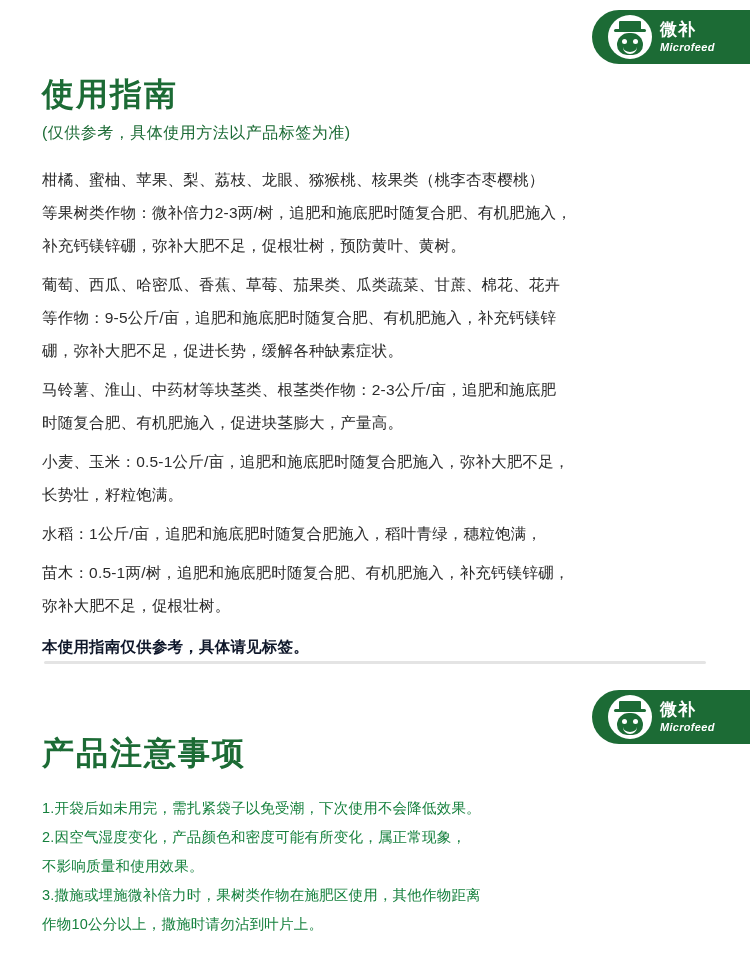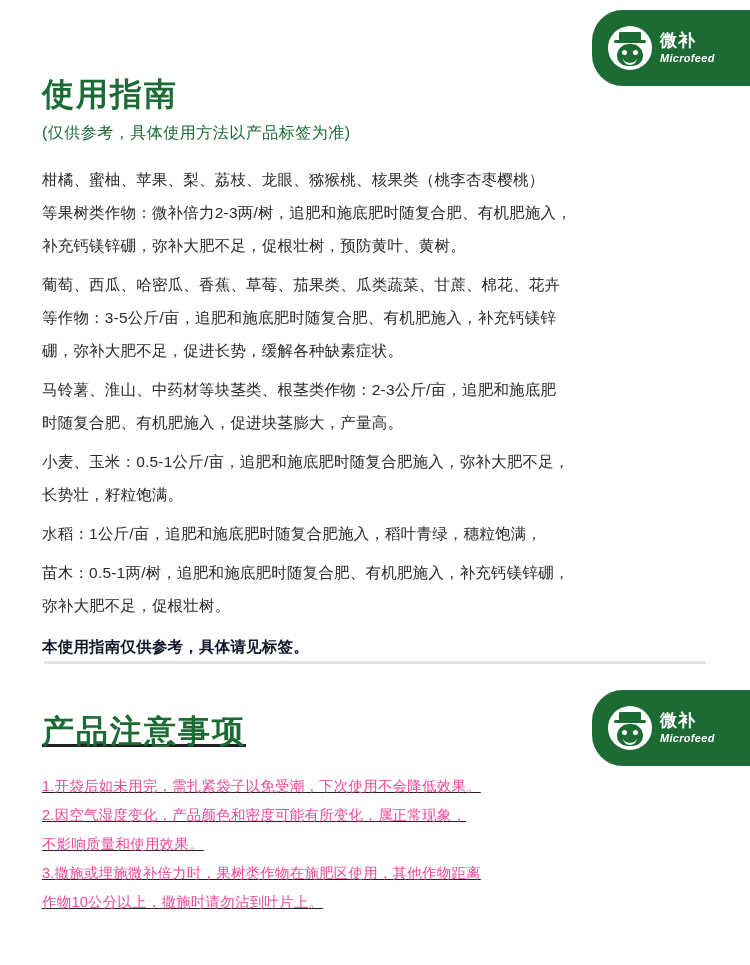--- a/index.html
+++ b/index.html
@@ -13,21 +13,21 @@
     position: relative;
     font-family: "Liberation Sans", "DejaVu Sans", sans-serif;
     color: #222222;
     overflow: hidden;
   }
 
   
   .badge {
     position: absolute;
     width: 158px;
-    height: 76px;
+    height: 54px;
     background: #1c6b35;
     border-radius: 31px 0 0 31px;
     display: flex;
     align-items: center;
     box-sizing: border-box;
     padding-left: 16px;
   }
   .badge-top { top: 10px; right: 0; }
   .badge-bottom { top: 690px; right: 0; }
 
@@ -154,31 +154,30 @@
     width: 662px;
     height: 3px;
     background: #e4e4e4;
     border-radius: 2px;
   }
 
   
   .section-two {
     position: absolute;
     left: 42px;
-    top: 712px;
+    top: 734px;
     width: 666px;
-    text-decoration: underline;
   }
   .notes-list {
     margin-top: 22px;
   }
   .note {
     font-size: 14.5px;
     line-height: 29px;
-    color: #ec4899;
+    color: #15803d;
     letter-spacing: 0.2px;
     margin: 0;
   }
 </style>
 </head>
 <body>
 
 <div class="badge badge-top">
   <div class="badge-mark">
     <div class="hat"></div>
@@ -196,21 +195,21 @@
 
 <div class="section-one">
   <div class="title-main">使用指南</div>
   <div class="title-sub">(仅供参考，具体使用方法以产品标签为准)</div>
 
   <div class="body-block">
     <p class="para">柑橘、蜜柚、苹果、梨、荔枝、龙眼、猕猴桃、核果类（桃李杏枣樱桃）</p>
     <p class="para">等果树类作物：微补倍力2-3两/树，追肥和施底肥时随复合肥、有机肥施入，</p>
     <p class="para">补充钙镁锌硼，弥补大肥不足，促根壮树，预防黄叶、黄树。</p>
     <p class="para gap">葡萄、西瓜、哈密瓜、香蕉、草莓、茄果类、瓜类蔬菜、甘蔗、棉花、花卉</p>
-    <p class="para">等作物：3-5公斤/亩，追肥和施底肥时随复合肥、有机肥施入，补充钙镁锌</p>
+    <p class="para">等作物：9-5公斤/亩，追肥和施底肥时随复合肥、有机肥施入，补充钙镁锌</p>
     <p class="para">硼，弥补大肥不足，促进长势，缓解各种缺素症状。</p>
     <p class="para gap">马铃薯、淮山、中药材等块茎类、根茎类作物：2-3公斤/亩，追肥和施底肥</p>
     <p class="para">时随复合肥、有机肥施入，促进块茎膨大，产量高。</p>
     <p class="para gap">小麦、玉米：0.5-1公斤/亩，追肥和施底肥时随复合肥施入，弥补大肥不足，</p>
     <p class="para">长势壮，籽粒饱满。</p>
     <p class="para gap">水稻：1公斤/亩，追肥和施底肥时随复合肥施入，稻叶青绿，穗粒饱满，</p>
     <p class="para gap">苗木：0.5-1两/树，追肥和施底肥时随复合肥、有机肥施入，补充钙镁锌硼，</p>
     <p class="para">弥补大肥不足，促根壮树。</p>
     <p class="para bold">本使用指南仅供参考，具体请见标签。</p>
   </div>

